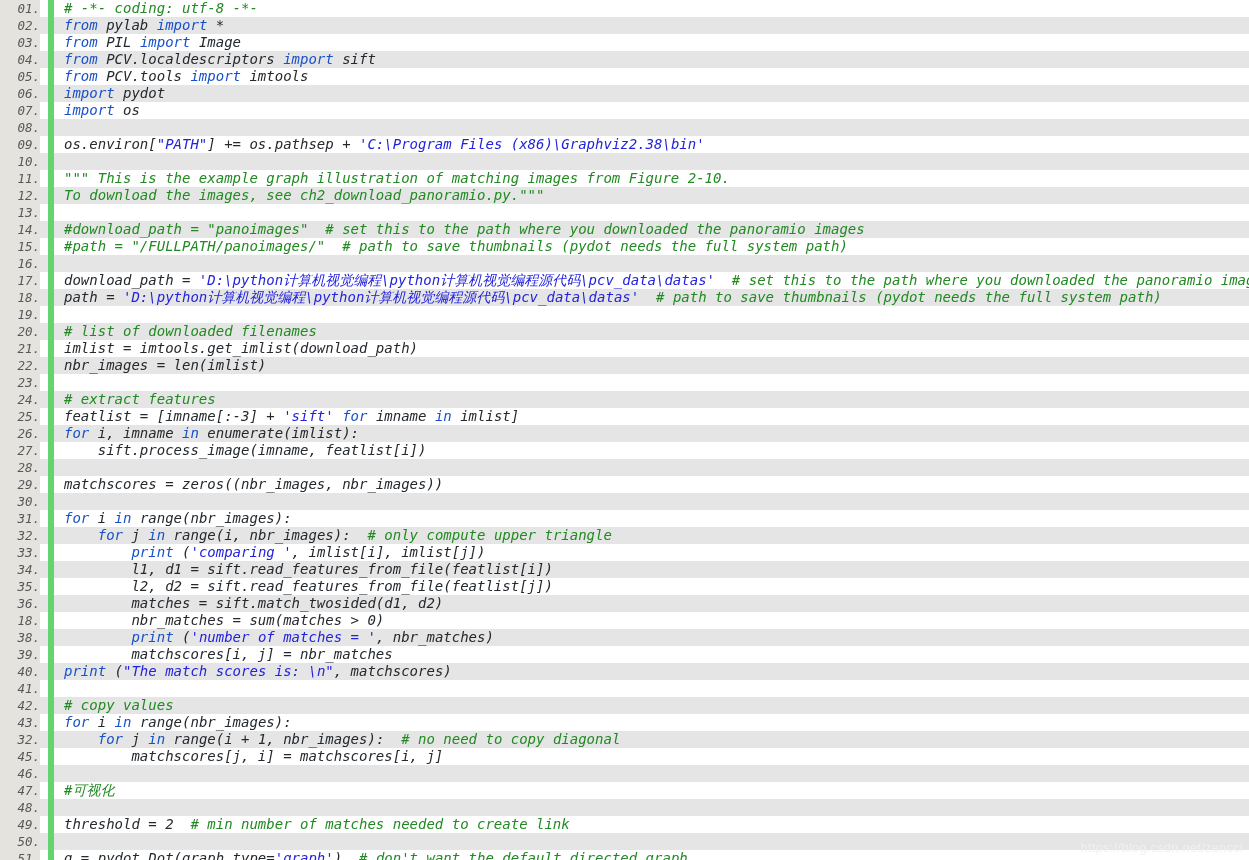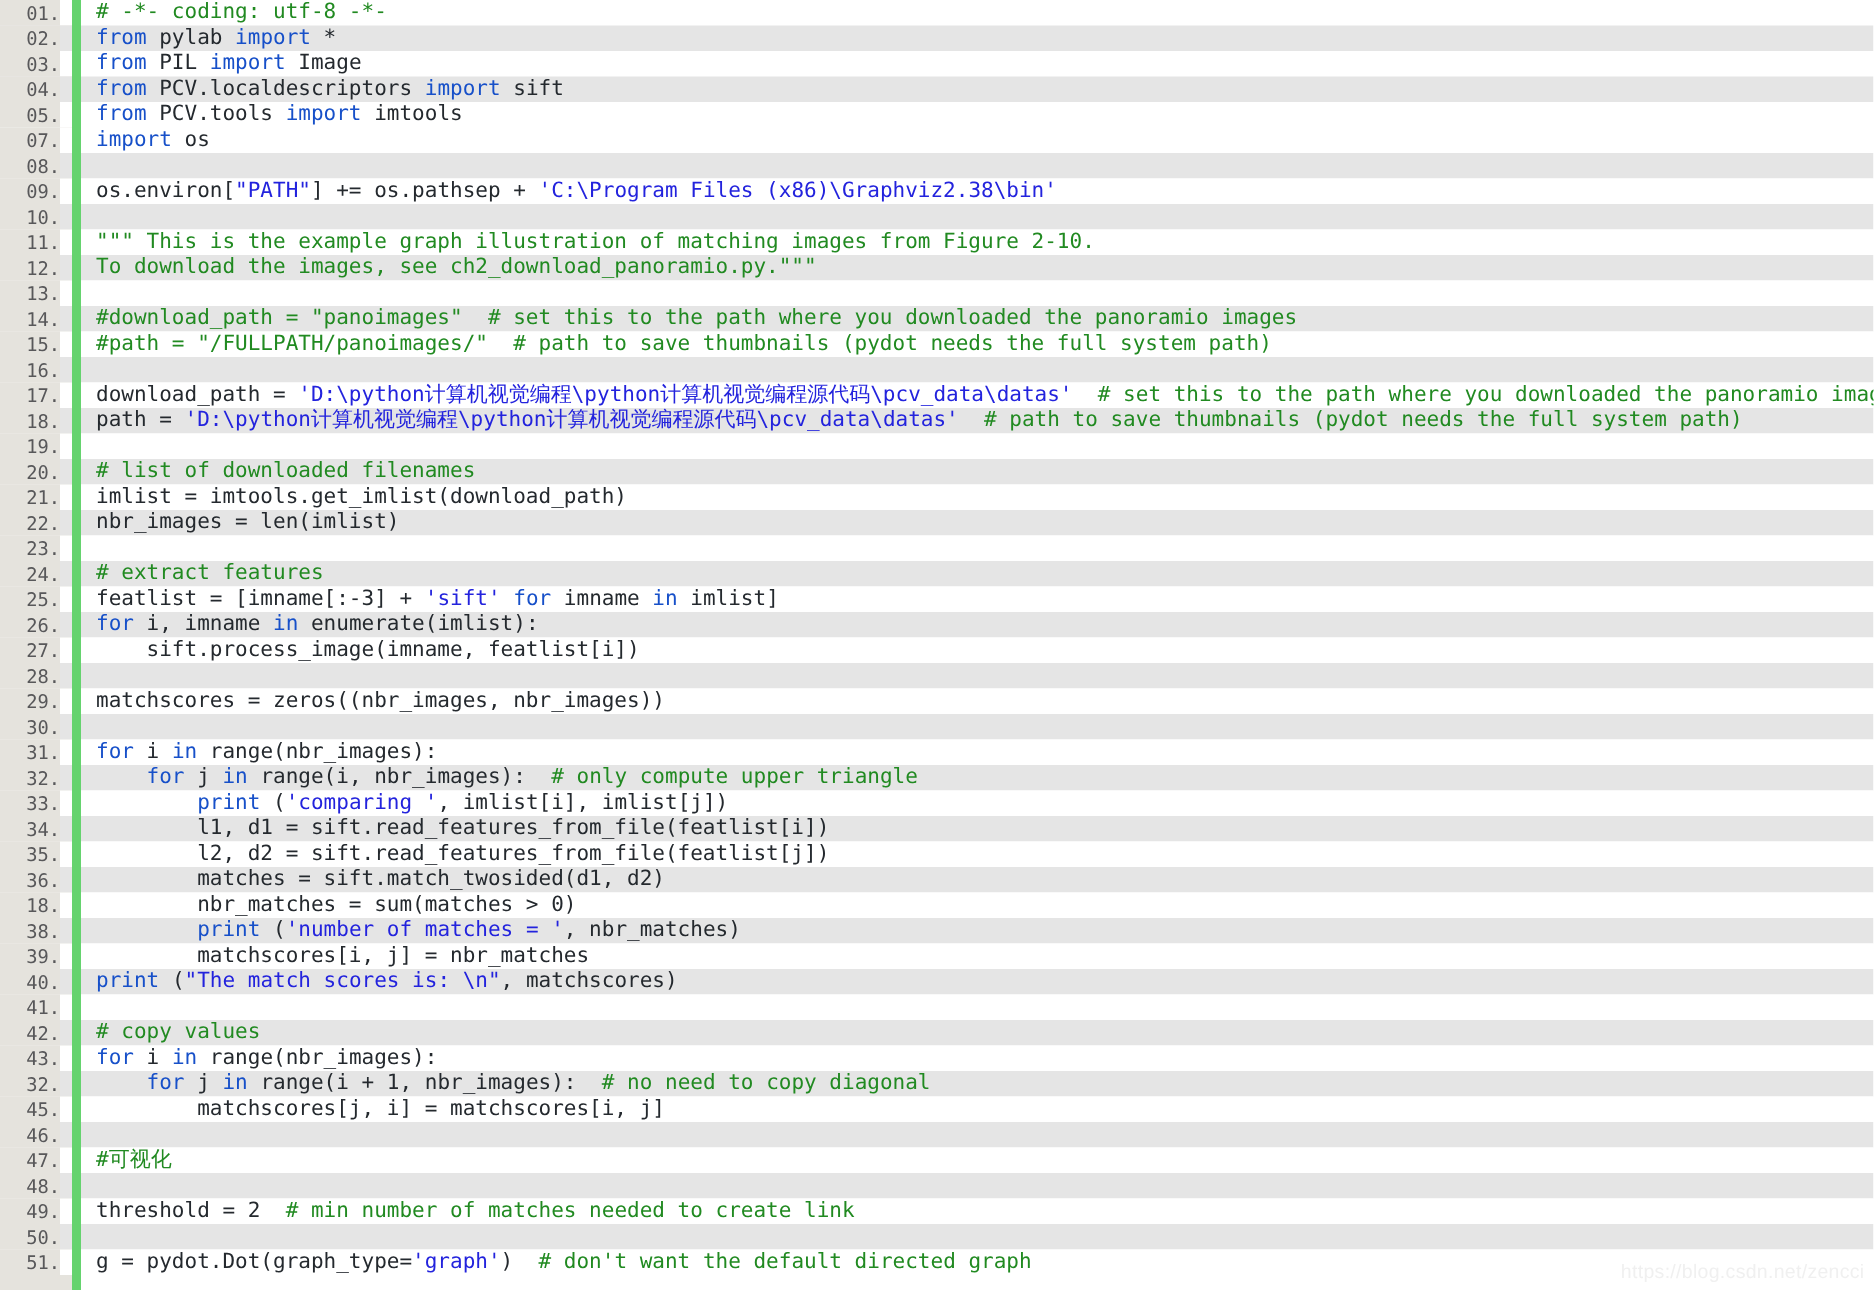--- a/index.html
+++ b/index.html
@@ -46,20 +46,21 @@
     z-index: 2;
     padding-top: 0px;
   }
 
   .code-line {
     position: relative;
     height: 17px;
     line-height: 17px;
     white-space: pre;
     background: #ffffff;
+    font-style: italic;
   }
   .code-line.alt {
     background: #e5e5e5;
   }
 
   .ln {
     position: absolute;
     left: 0;
     top: 0;
     width: 40px;
@@ -113,20 +114,21 @@
 
   <div class="gutter-bg"></div>
   <div class="marker-bar"></div>
 
   <div class="code-rows" id="code-rows">
       <div class="code-line"><span class="ln">01.</span><span class="ltext"><span class="t-com"># -*- coding: utf-8 -*-</span></span></div>
       <div class="code-line alt"><span class="ln">02.</span><span class="ltext"><span class="t-kw">from</span><span class="t-pln"> pylab </span><span class="t-kw">import</span><span class="t-pln"> *</span></span></div>
       <div class="code-line"><span class="ln">03.</span><span class="ltext"><span class="t-kw">from</span><span class="t-pln"> PIL </span><span class="t-kw">import</span><span class="t-pln"> Image</span></span></div>
       <div class="code-line alt"><span class="ln">04.</span><span class="ltext"><span class="t-kw">from</span><span class="t-pln"> PCV.localdescriptors </span><span class="t-kw">import</span><span class="t-pln"> sift</span></span></div>
       <div class="code-line"><span class="ln">05.</span><span class="ltext"><span class="t-kw">from</span><span class="t-pln"> PCV.tools </span><span class="t-kw">import</span><span class="t-pln"> imtools</span></span></div>
+      <div class="code-line alt"><span class="ln">06.</span><span class="ltext"><span class="t-kw">import</span><span class="t-pln"> pydot</span></span></div>
       <div class="code-line"><span class="ln">07.</span><span class="ltext"><span class="t-kw">import</span><span class="t-pln"> os</span></span></div>
       <div class="code-line alt"><span class="ln">08.</span><span class="ltext"></span></div>
       <div class="code-line"><span class="ln">09.</span><span class="ltext"><span class="t-pln">os.environ[</span><span class="t-str">"PATH"</span><span class="t-pln">] += os.pathsep + </span><span class="t-str">'C:\Program Files (x86)\Graphviz2.38\bin'</span></span></div>
       <div class="code-line alt"><span class="ln">10.</span><span class="ltext"></span></div>
       <div class="code-line"><span class="ln">11.</span><span class="ltext"><span class="t-com">""" This is the example graph illustration of matching images from Figure 2-10.</span></span></div>
       <div class="code-line alt"><span class="ln">12.</span><span class="ltext"><span class="t-com">To download the images, see ch2_download_panoramio.py."""</span></span></div>
       <div class="code-line"><span class="ln">13.</span><span class="ltext"></span></div>
       <div class="code-line alt"><span class="ln">14.</span><span class="ltext"><span class="t-com">#download_path = "panoimages"  # set this to the path where you downloaded the panoramio images</span></span></div>
       <div class="code-line"><span class="ln">15.</span><span class="ltext"><span class="t-com">#path = "/FULLPATH/panoimages/"  # path to save thumbnails (pydot needs the full system path)</span></span></div>
       <div class="code-line alt"><span class="ln">16.</span><span class="ltext"></span></div>

